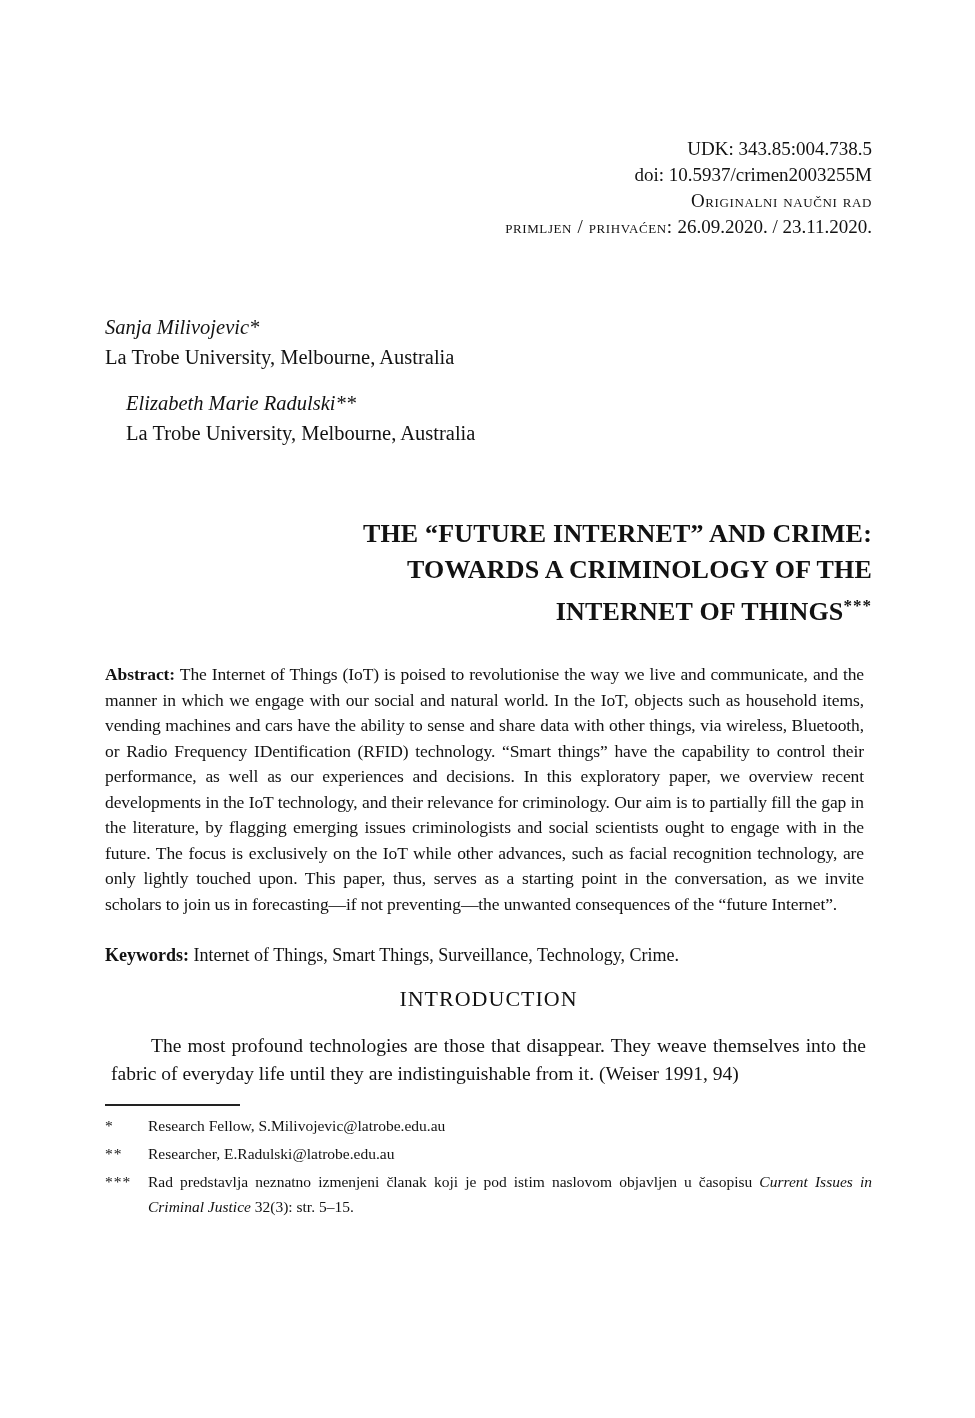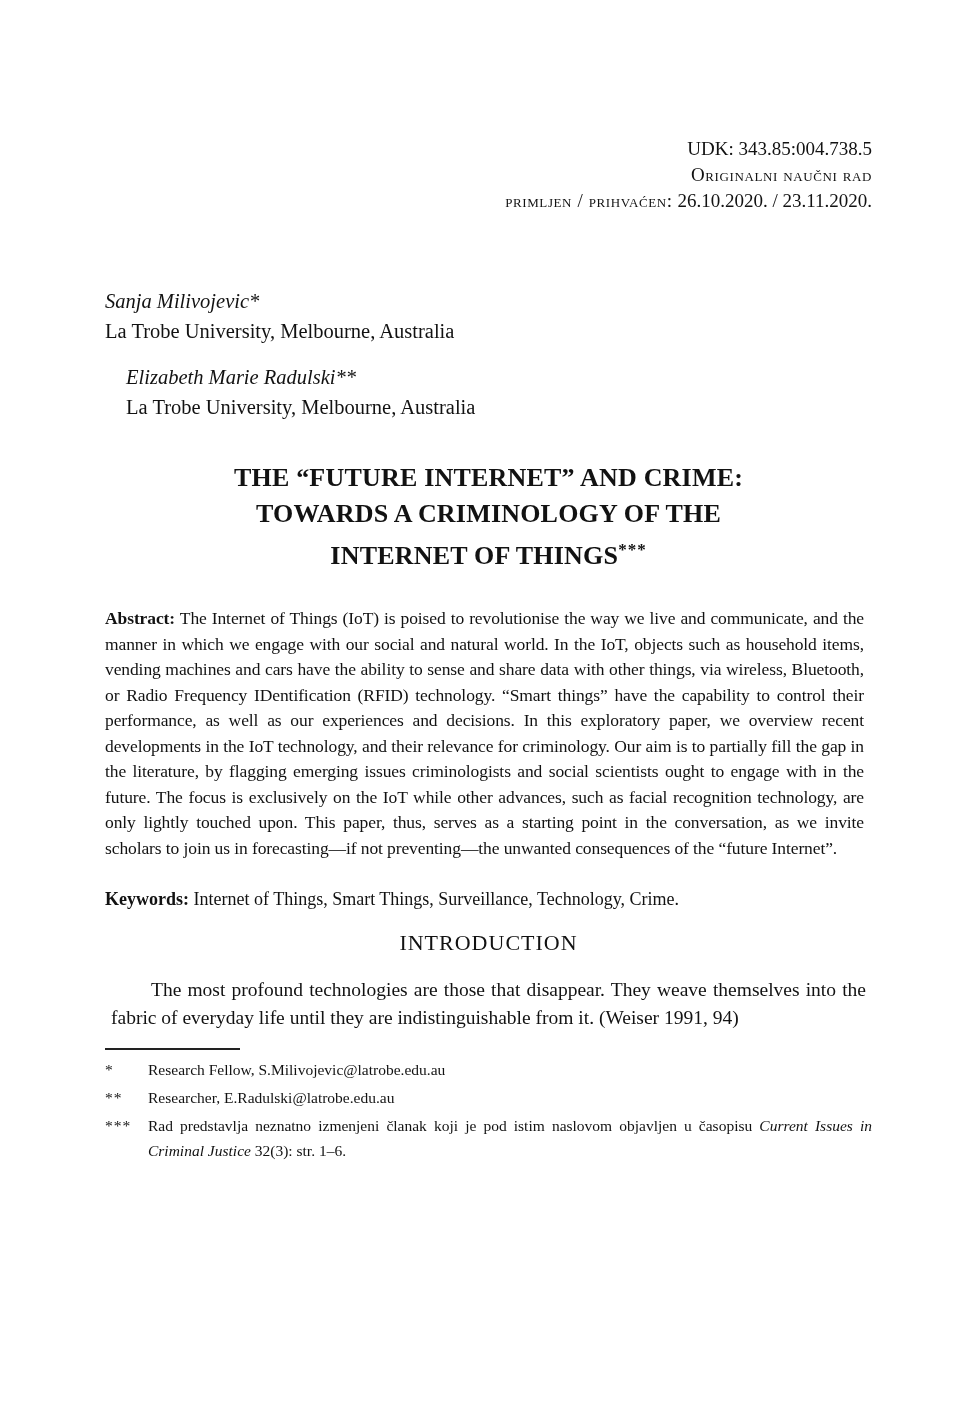--- a/index.html
+++ b/index.html
@@ -32,22 +32,22 @@
     letter-spacing: 0.6px;
   }
 
   
   .authors { margin-top: 72px; font-size: 20.5px; line-height: 30px; }
   .author-block + .author-block { margin-top: 16px; margin-left: 21px; }
   .author-name { font-style: italic; }
 
   
   .article-title {
-    margin-top: 38px;
-    text-align: center;
+    margin-top: 68px;
+    text-align: right;
     font-size: 26px;
     font-weight: 700;
     line-height: 36px;
     letter-spacing: 0.2px;
   }
   .title-marker {
     font-size: 17px;
     vertical-align: 9px;
     letter-spacing: 1px;
   }
@@ -111,25 +111,26 @@
   }
   .fn-italic { font-style: italic; }
 </style>
 </head>
 <body>
 
 <div class="page">
 
   <div class="header-meta">
     <div>UDK: 343.85:004.738.5</div>
+    <div>doi: 10.5937/crimen2003255M</div>
     <div>
       <span class="smallcaps">Originalni naučni rad</span>
     </div>
     <div>
-      <span class="smallcaps">primljen / prihvaćen:</span><span> 26.10.2020. / 23.11.2020.</span>
+      <span class="smallcaps">primljen / prihvaćen:</span><span> 26.09.2020. / 23.11.2020.</span>
     </div>
   </div>
 
   <div class="authors">
     <div class="author-block">
       <div>
         <span class="author-name">Sanja Milivojevic</span><span class="author-name">*</span>
       </div>
       <div>La Trobe University, Melbourne, Australia</div>
     </div>
@@ -170,19 +171,19 @@
         <div class="fn-marker">*</div>
         <div class="fn-text">Research Fellow, S.Milivojevic@latrobe.edu.au</div>
       </div>
       <div class="footnote">
         <div class="fn-marker">**</div>
         <div class="fn-text">Researcher, E.Radulski@latrobe.edu.au</div>
       </div>
       <div class="footnote">
         <div class="fn-marker">***</div>
         <div class="fn-text">
-          <span>Rad predstavlja neznatno izmenjeni članak koji je pod istim naslovom objavljen u časopisu </span><span class="fn-italic">Current Issues in Criminal Justice</span><span> 32(3): str. 1–6.</span>
+          <span>Rad predstavlja neznatno izmenjeni članak koji je pod istim naslovom objavljen u časopisu </span><span class="fn-italic">Current Issues in Criminal Justice</span><span> 32(3): str. 5–15.</span>
         </div>
       </div>
     </div>
   </div>
 
 </div>
 
 </body></html>

